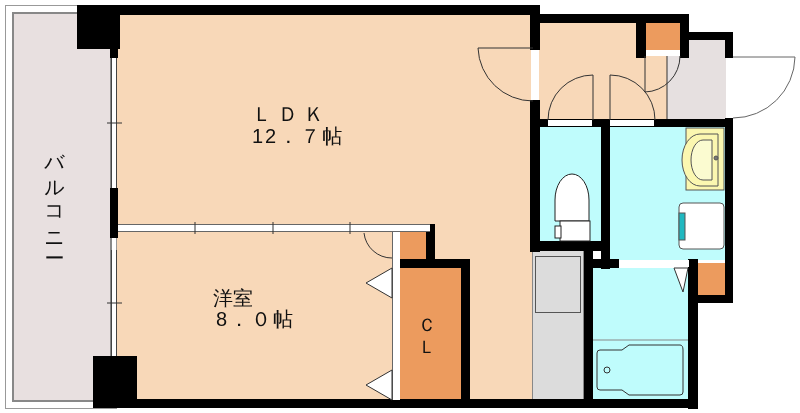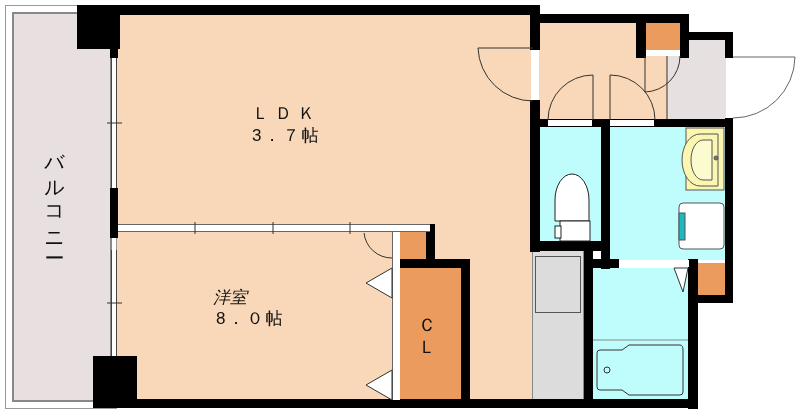--- a/index.html
+++ b/index.html
@@ -6,21 +6,21 @@
   body { width:800px; height:413px; position:relative; overflow:hidden; font-family:"Liberation Sans", "DejaVu Sans", sans-serif; }
   .abs { position:absolute; box-sizing:border-box; }
   .wall { background:#000; }
   .room-ldk { background:#f8d8b8; }
   .balcony { background:#e8e0e0; border:2px solid #888; }
   .balcony-outer { border:1px solid #999; background:#fff; }
   .wet { background:#bffcfc; }
   .orange { background:#ec9b5e; }
   .entry { background:#e6e0e0; }
   .kitchen { background:#dcdcdc; border:1px solid #888; }
-  .label { color:#111; font-size:17px; letter-spacing:6px; line-height:22px; white-space:pre; }
+  .label { color:#111; font-size:20px; letter-spacing:6px; line-height:22px; white-space:pre; }
   .label-v { color:#111; font-size:20px; writing-mode:vertical-rl; letter-spacing:4px; }
   svg { position:absolute; left:0; top:0; }
 </style>
 </head>
 <body>
 
 <div class="abs balcony-outer" style="left:5px;top:5px;width:112px;height:404px;"></div>
 <div class="abs balcony" style="left:12px;top:12px;width:100px;height:390px;"></div>
 <div class="abs label-v" style="left:42px;top:140px;">バルコニー</div>
 
@@ -80,22 +80,22 @@
 <div class="abs" style="left:111px;top:58px;width:6px;height:130px;background:#fff;border-left:1px solid #444;border-right:1px solid #444;"></div>
 <div class="abs" style="left:111px;top:250px;width:6px;height:106px;background:#fff;border-left:1px solid #444;border-right:1px solid #444;"></div>
 
 <div class="abs" style="left:531px;top:50px;width:8px;height:50px;background:#fff;"></div>
 <div class="abs" style="left:548px;top:120px;width:44px;height:6px;background:#fff;"></div>
 <div class="abs" style="left:610px;top:120px;width:44px;height:6px;background:#fff;"></div>
 <div class="abs" style="left:726px;top:58px;width:7px;height:60px;background:#fff;"></div>
 <div class="abs" style="left:619px;top:260px;width:70px;height:7px;background:#fff;"></div>
 
 <div class="abs label" style="left:252px;top:103px;">ＬＤＫ</div>
-<div class="abs label" style="left:252px;top:125px;letter-spacing:2px;">3．７帖</div>
-<div class="abs label" style="left:213px;top:287px;letter-spacing:0;font-style:italic;">洋室</div>
+<div class="abs label" style="left:252px;top:125px;letter-spacing:2px;">12．７帖</div>
+<div class="abs label" style="left:213px;top:287px;letter-spacing:0;">洋室</div>
 <div class="abs label" style="left:216px;top:308px;letter-spacing:2px;">8．０帖</div>
 
 <svg width="800" height="413">
   <g fill="none" stroke="#333" stroke-width="1">
 
     <path d="M533 48 L478 48 A 55 55 0 0 0 533 101"></path>
 
     <path d="M593 75 L593 120 M593 75 A 45 45 0 0 0 548 120"></path>
 
     <path d="M610 75 L610 120 M610 75 A 45 45 0 0 1 655 120"></path>

